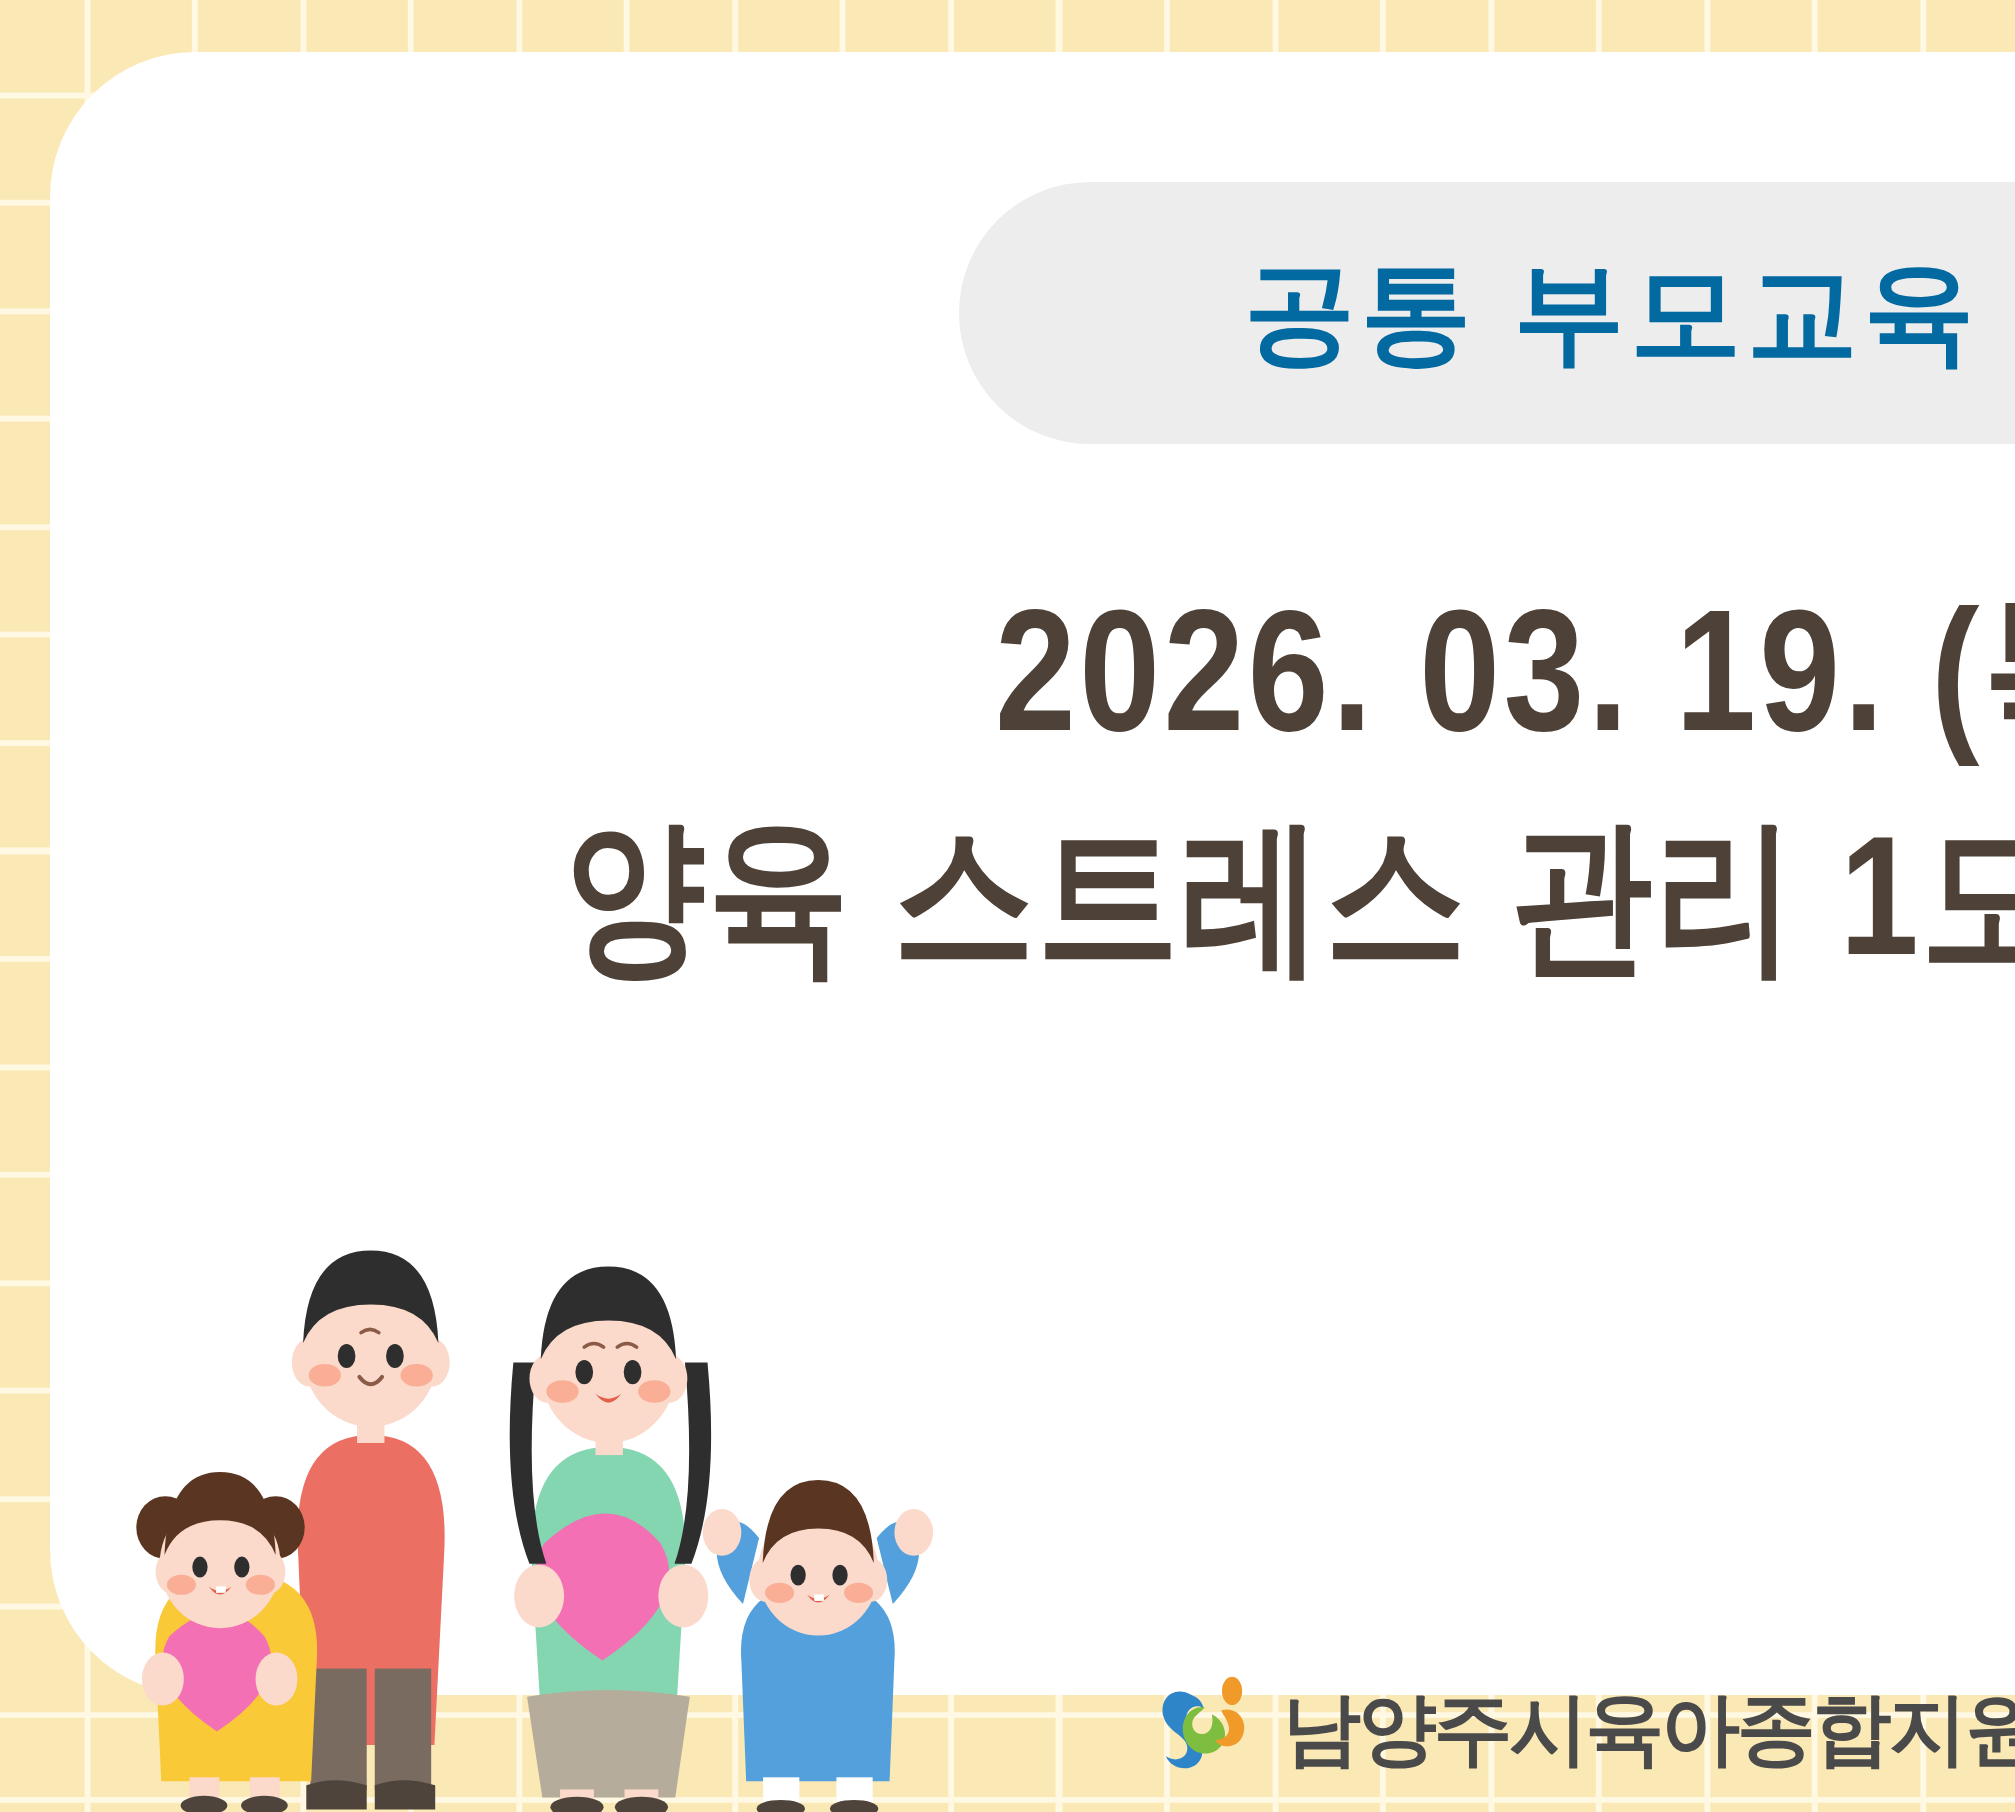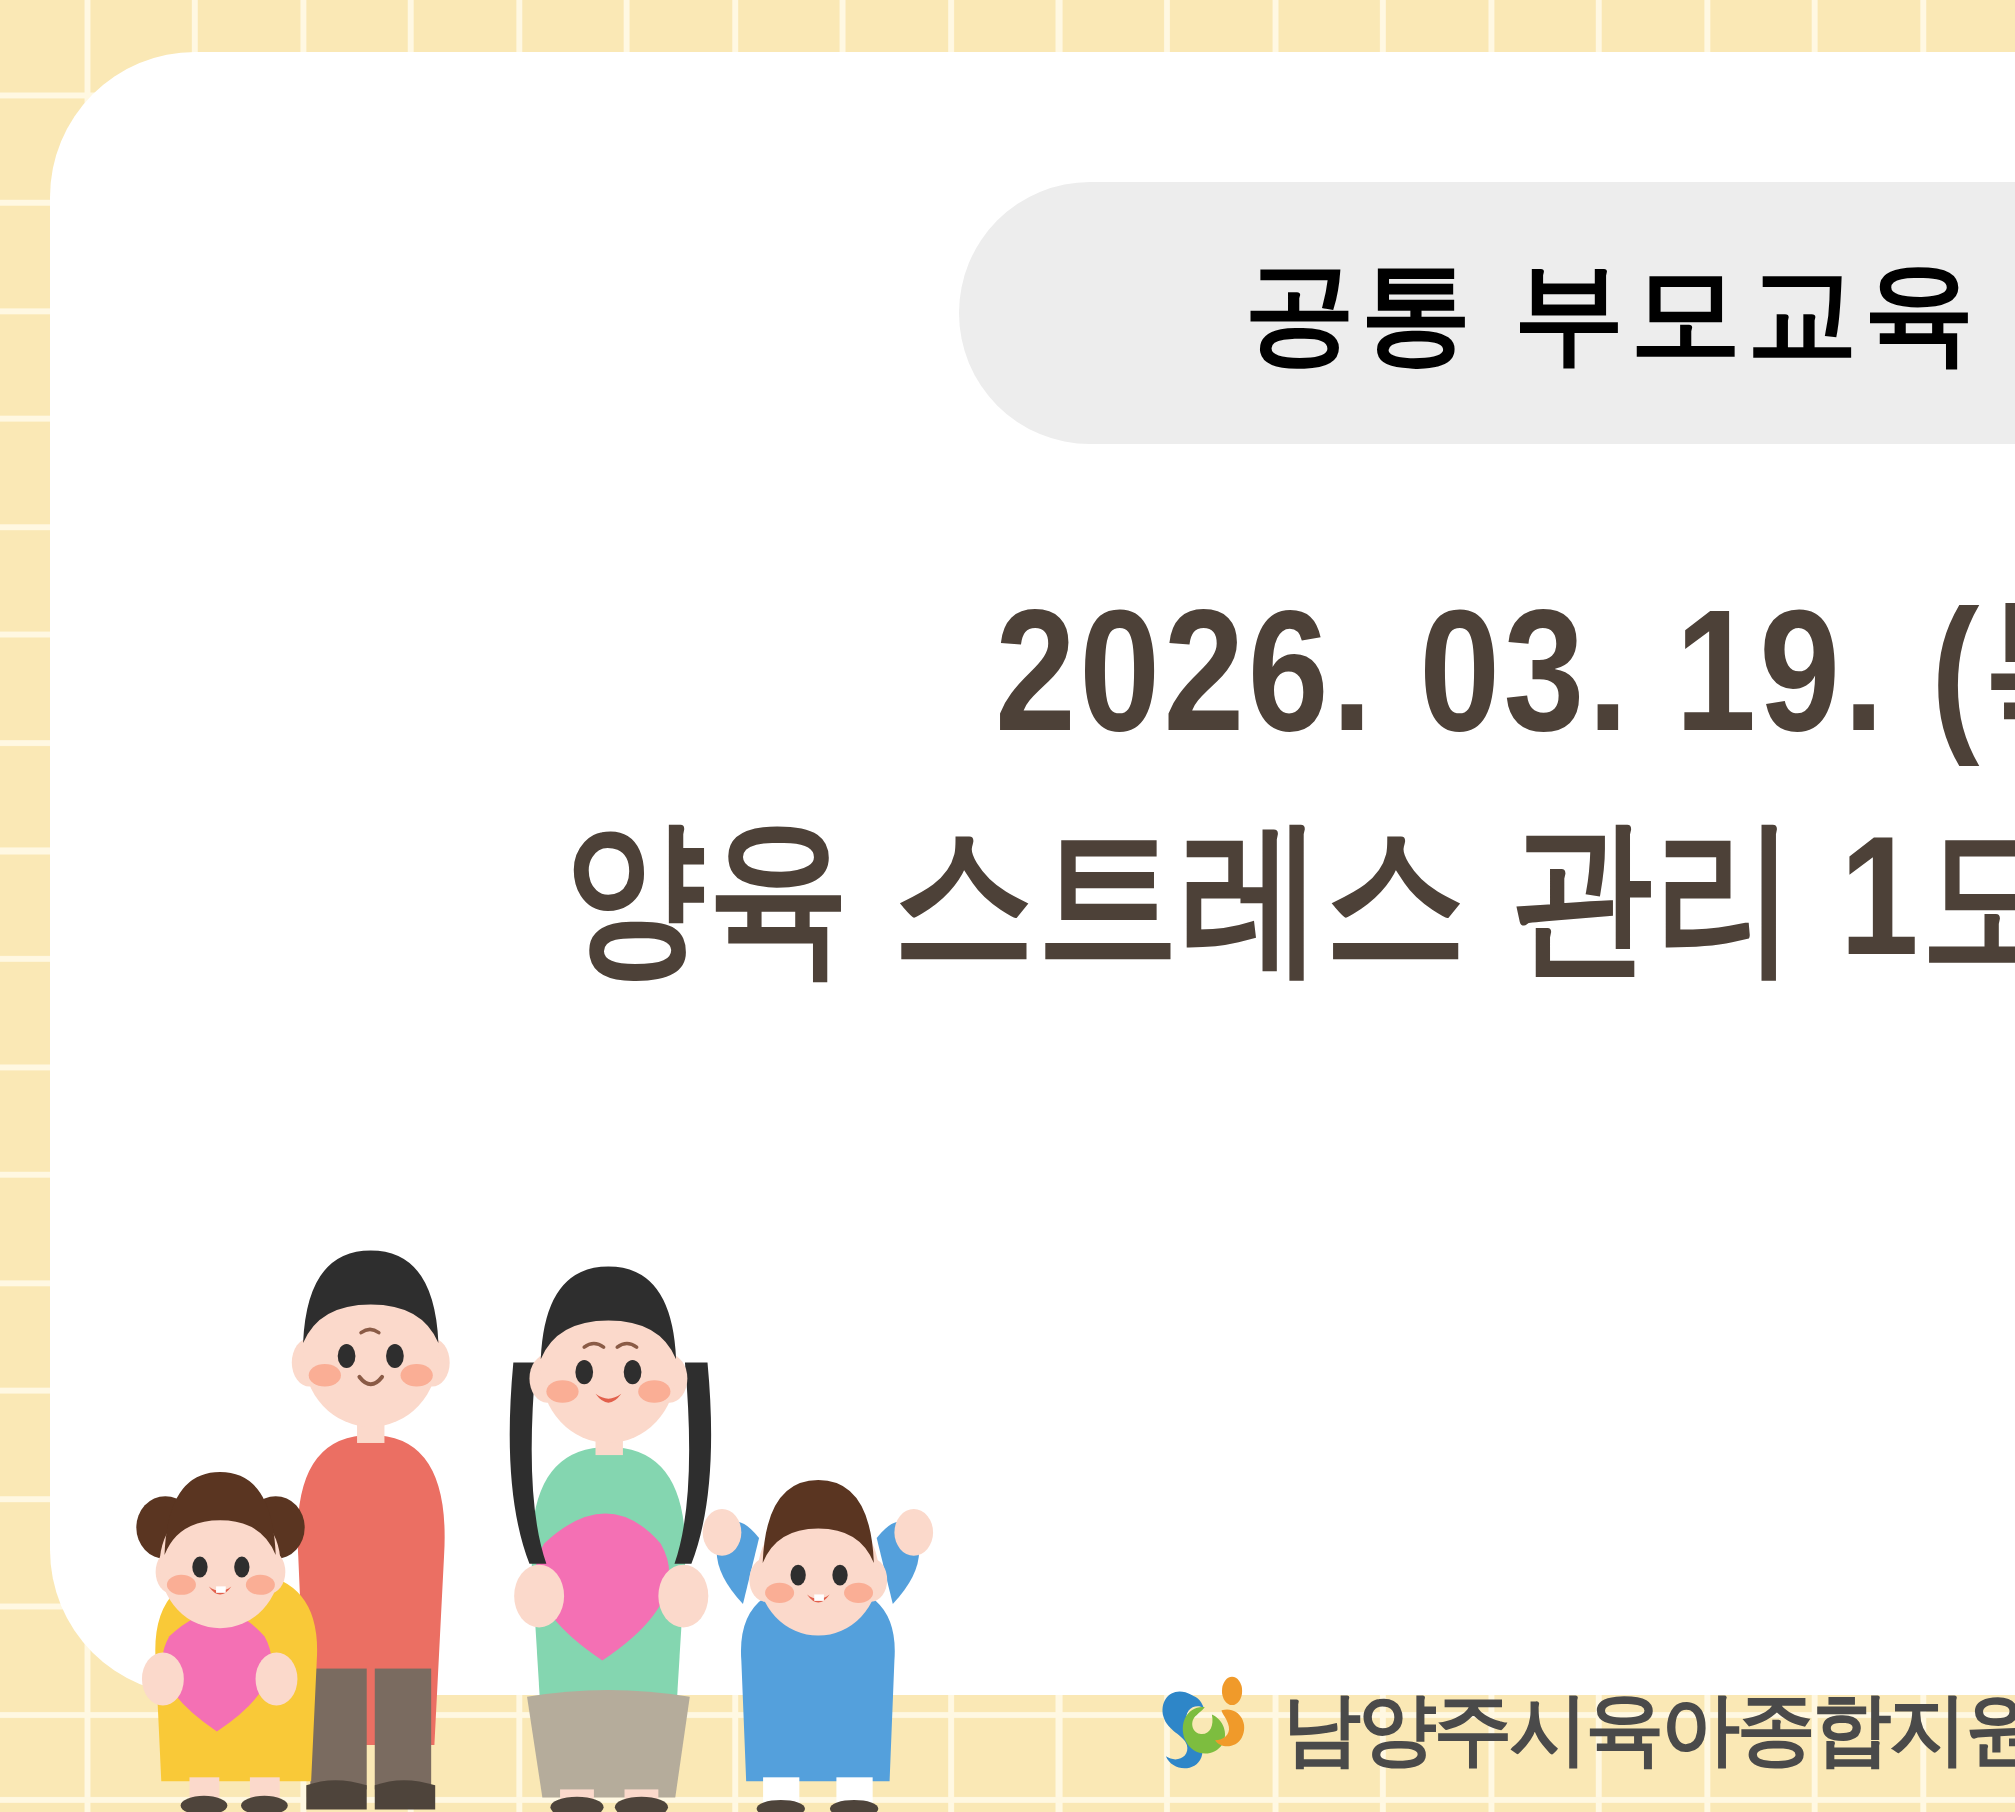--- a/index.html
+++ b/index.html
@@ -35,21 +35,21 @@
     position:absolute;
     left:959px;top:182px;
     width:1306px;height:262px;
     background:#EDEDED;
     border-radius:131px;
     display:flex;align-items:center;justify-content:center;
   }
   #badge .badge-text{
     font-size:111px;
     font-weight:bold;
-    color:#000000;
+    color:#0369a1;
     letter-spacing:5.6px;
     white-space:nowrap;
     line-height:1;
   }
 
   
   #headline{
     position:absolute;
     left:0;top:556px;
     width:3222px;

